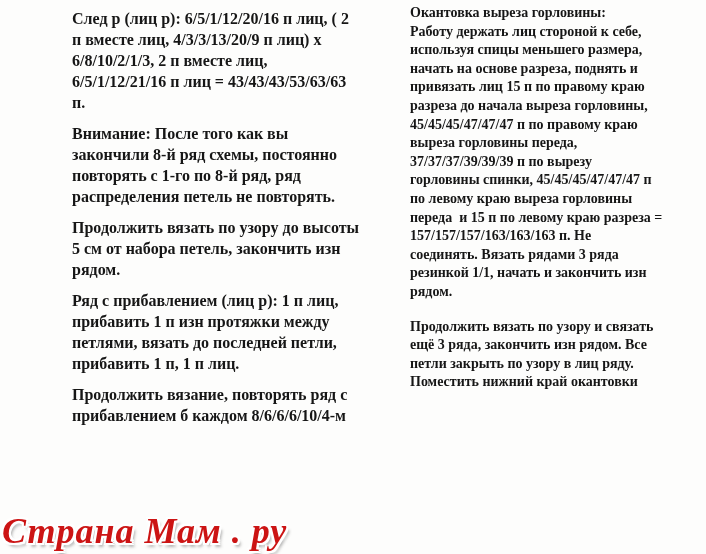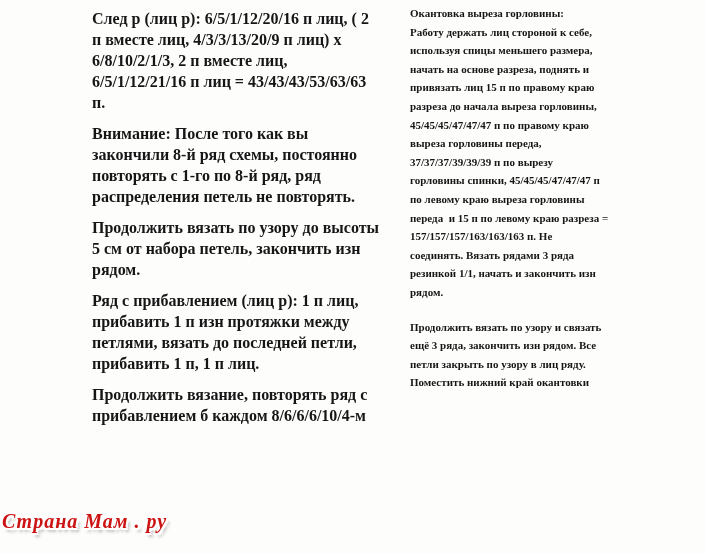--- a/index.html
+++ b/index.html
@@ -16,51 +16,51 @@
     height: 554px;
     background: #fdfdfc;
     font-family: "Liberation Serif", "DejaVu Serif", serif;
     color: #161616;
   }
   .col {
     position: absolute;
     top: 0;
   }
   .col-left {
-    left: 92px;
+    left: 72px;
     top: 8px;
     width: 324px;
   }
   .col-right {
     left: 410px;
     top: 4px;
     width: 294px;
   }
   .para {
     font-weight: bold;
     white-space: pre;
     margin: 0;
   }
   .col-left .para {
     font-size: 16px;
     line-height: 21px;
     margin-bottom: 10px;
   }
   .col-right .para {
-    font-size: 11px;
+    font-size: 14px;
     line-height: 18.6px;
     margin-bottom: 16px;
   }
   .para.italic {
   }
   .watermark {
     position: absolute;
     left: 2px;
     top: 510px;
-    font-size: 20px;
+    font-size: 36px;
     font-weight: bold;
     font-style: italic;
     color: #cc1414;
     letter-spacing: 1px;
     white-space: pre;
     text-shadow:
       -2px -2px 0 #ffffff,
        2px -2px 0 #ffffff,
       -2px  2px 0 #ffffff,
        2px  2px 0 #ffffff,

